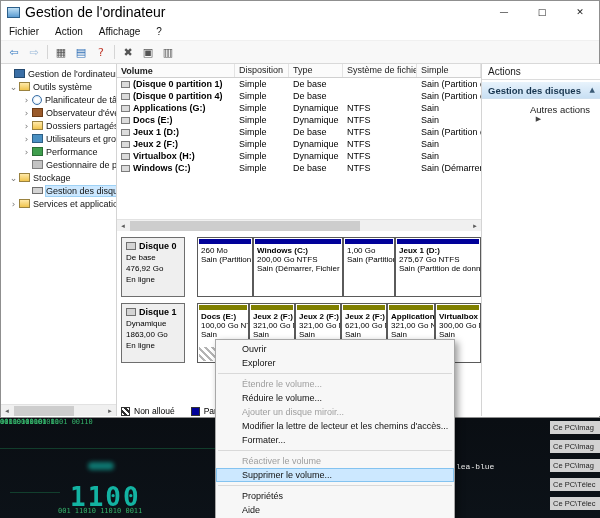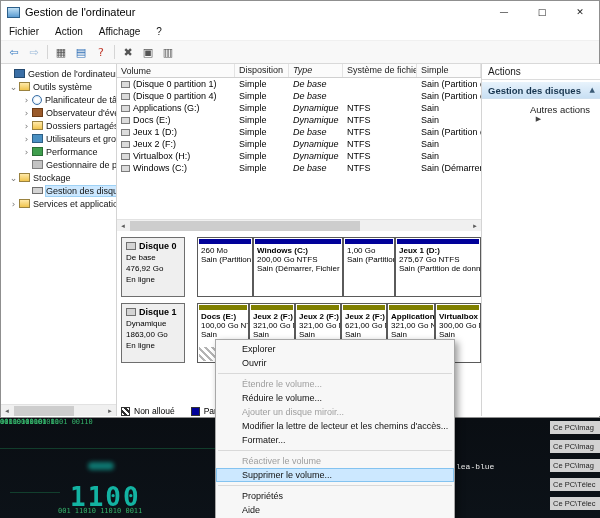--- a/index.html
+++ b/index.html
@@ -3,21 +3,21 @@
 <meta charset="utf-8">
 <style>
   *{margin:0;padding:0;box-sizing:border-box;font-family:"Liberation Sans",sans-serif;}
   html,body{background:#333;}
   .screen{position:relative;width:600px;height:518px;overflow:hidden;background:#0c1014;}
 
   
   .window{position:absolute;left:0;top:0;width:600px;height:418px;background:#fff;border:1px solid #8f8f8f;z-index:2;}
   .titlebar{position:absolute;left:0;top:0;right:0;height:22px;background:#fff;display:flex;align-items:center;}
   .app-icon{width:13px;height:11px;margin:0 5px 0 6px;border:1px solid #2c5f8a;background:linear-gradient(#bfe0f5,#5b9bd1);}
-  .title-text{font-size:11px;color:#000;}
+  .title-text{font-size:14px;color:#000;}
   .win-btns{margin-left:auto;display:flex;height:22px;}
   .win-btn{width:38px;height:22px;display:flex;align-items:center;justify-content:center;font-size:9px;color:#222;font-family:"DejaVu Sans",sans-serif;}
   .menubar{position:absolute;left:0;top:22px;right:0;height:18px;background:#fff;display:flex;align-items:center;border-bottom:1px solid #f0f0f0;}
   .menu-item{padding:0 8px;font-size:10px;color:#111;}
   .toolbar{position:absolute;left:0;top:40px;right:0;height:23px;background:#f8f8f8;border-bottom:1px solid #d9d9d9;display:flex;align-items:center;padding-left:4px;gap:2px;}
   .tb-icon{width:18px;height:17px;display:flex;align-items:center;justify-content:center;font-size:11px;font-family:"DejaVu Sans",sans-serif;color:#555;}
   .tb-icon:nth-of-type(1){color:#2f76c0;}
   .tb-icon:nth-of-type(2){color:#9bb9d9;}
   .tb-icon:nth-of-type(5){color:#2b6cb5;font-weight:bold;}
   .tb-icon:nth-of-type(6){color:#c0392b;}
@@ -51,23 +51,23 @@
   .center-hscroll{left:116px;width:364px;top:218px;z-index:3;}
 
   .center-pane{position:absolute;left:116px;top:63px;width:364px;bottom:1px;background:#fff;overflow:hidden;}
 
   
   .vheader{position:absolute;left:0;top:0;right:0;height:14px;display:flex;background:#fbfbfb;border-bottom:1px solid #d0d0d0;}
   .vh{font-size:9px;color:#222;padding:1px 0 0 4px;border-right:1px solid #e3e3e3;white-space:nowrap;overflow:hidden;}
   .vrows{position:absolute;left:0;top:14px;right:0;}
   .vrow{display:flex;height:12px;align-items:center;}
   .vc{font-size:9px;color:#000;padding-left:4px;white-space:nowrap;overflow:hidden;height:12px;line-height:12px;}
-  .c1{width:118px;display:flex;align-items:center;}
+  .c1{width:118px;display:flex;align-items:center;font-weight:bold;}
   .c2{width:54px;}
-  .c3{width:54px;font-style:italic;}
+  .c3{width:54px;}
   .c4{width:74px;}
   .c5{width:64px;flex:1;}
   .vol-ico{display:inline-block;width:9px;height:7px;background:#dcdcdc;border:1px solid #7c7c7c;margin-right:3px;flex:none;}
 
   
   .disk-block{position:absolute;left:4px;width:356px;height:60px;}
   .disk-info{position:absolute;left:0;top:0;width:64px;height:60px;background:#efefef;border:1px solid #6e6e6e;padding:3px 3px 0 4px;}
   .di-name{font-size:9px;font-weight:bold;color:#000;display:flex;align-items:center;gap:3px;}
   .di-ico{display:inline-block;width:10px;height:8px;background:#d4d4d4;border:1px solid #6f6f6f;flex:none;}
   .di-line{font-size:8px;color:#000;margin-top:2px;white-space:nowrap;overflow:hidden;}
@@ -463,22 +463,22 @@
         <span class="ap-arrow">▲</span>
       </div>
       <div class="ap-secondary">
         <span class="ap-secondary-label">Autres actions</span>
         <span class="ap-sub-arrow">▶</span>
       </div>
     </div>
   </div>
 
   <div class="context-menu">
+    <div class="cm-item">Ouvrir</div>
     <div class="cm-item">Explorer</div>
-    <div class="cm-item">Ouvrir</div>
     <div class="cm-sep"></div>
     <div class="cm-item disabled">Étendre le volume...</div>
     <div class="cm-item">Réduire le volume...</div>
     <div class="cm-item disabled">Ajouter un disque miroir...</div>
     <div class="cm-item">Modifier la lettre de lecteur et les chemins d'accès...</div>
     <div class="cm-item">Formater...</div>
     <div class="cm-sep"></div>
     <div class="cm-item disabled">Réactiver le volume</div>
     <div class="cm-item highlighted">Supprimer le volume...</div>
     <div class="cm-sep"></div>

